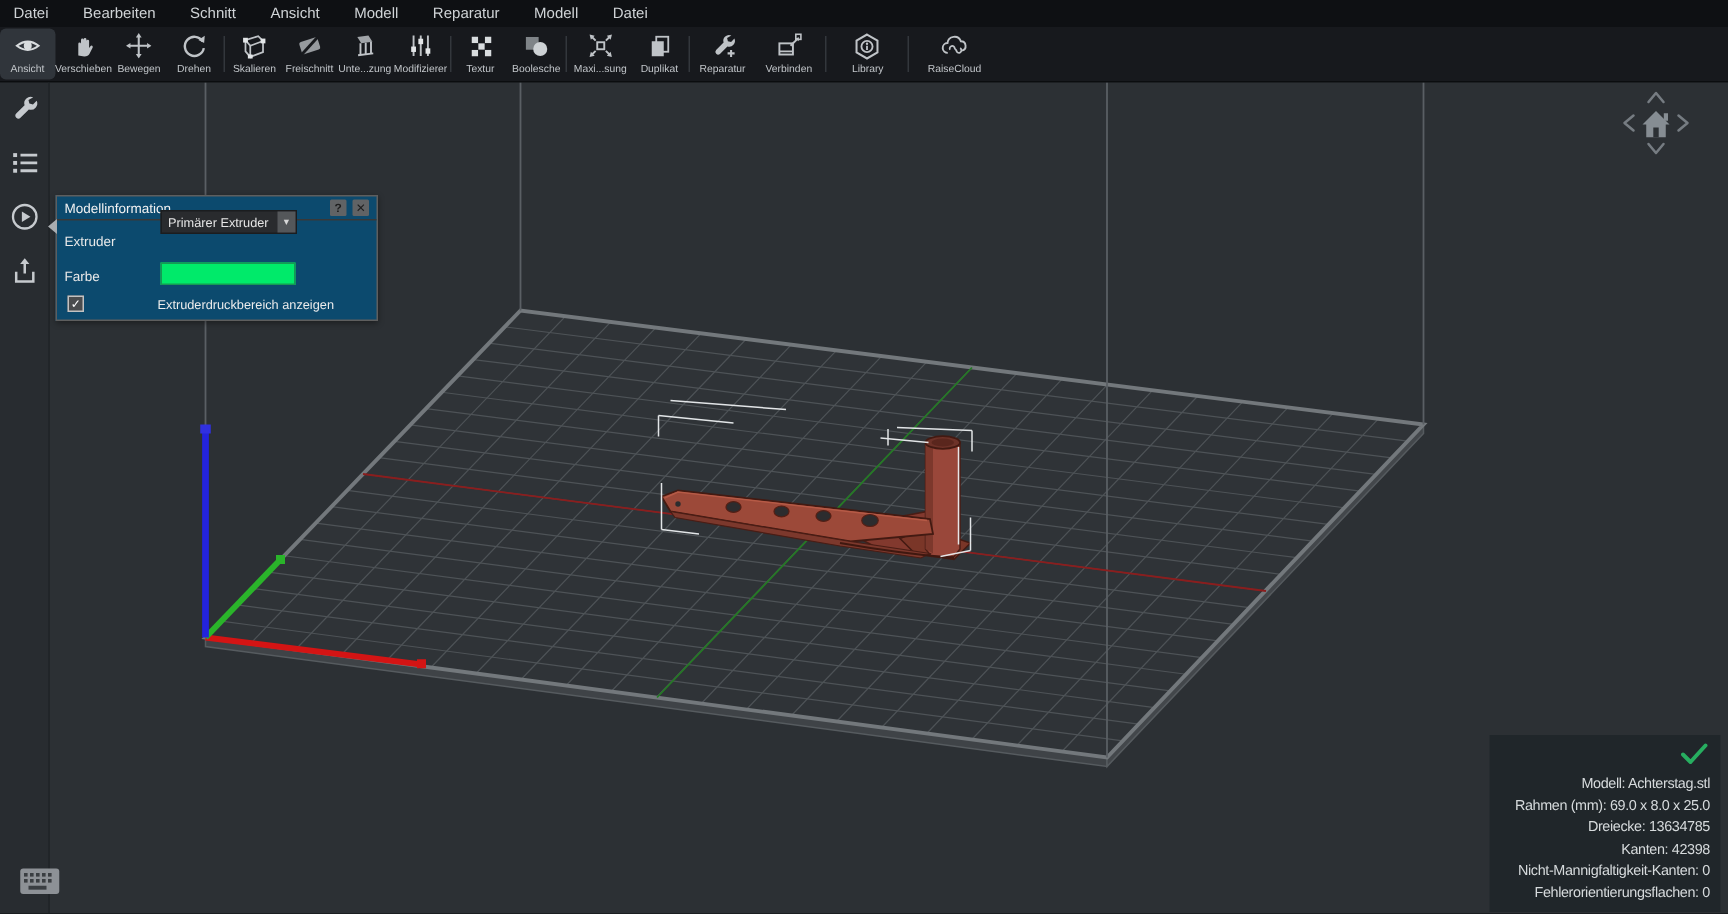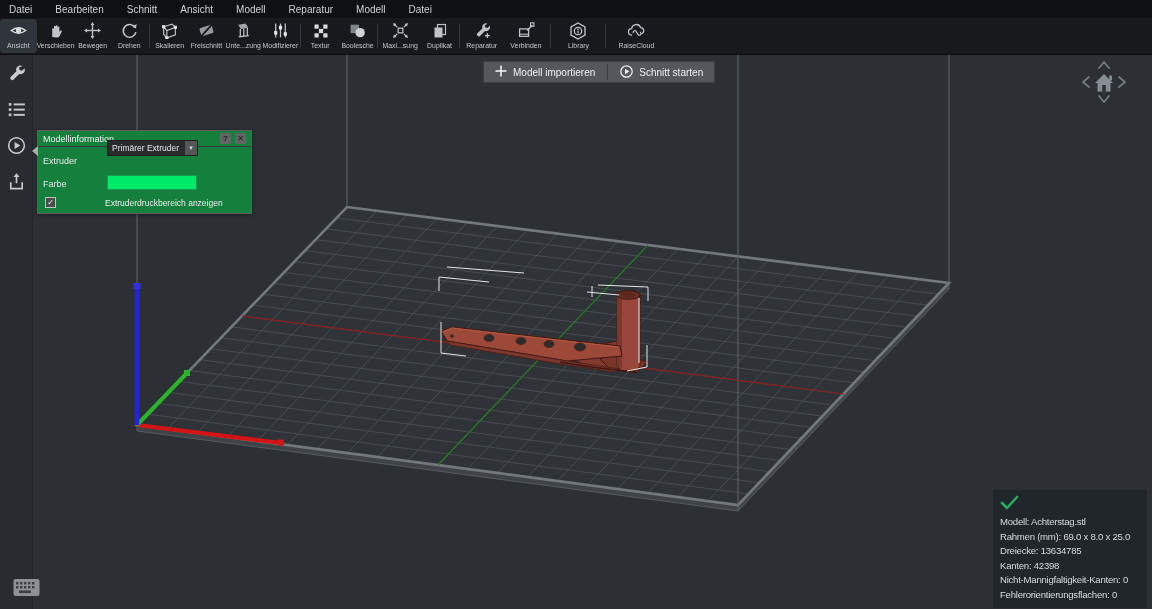--- a/index.html
+++ b/index.html
@@ -29,42 +29,42 @@
   
   .viewport{position:absolute;left:33px;top:55px;width:1119px;height:554px;background:#2c3034;}
   
   .actionbar{position:absolute;left:483px;top:61px;height:22px;background:#54575b;border-radius:3px;
              display:flex;align-items:stretch;box-shadow:0 0 0 1px #3e4144 inset;}
   .actbtn{display:flex;align-items:center;gap:6px;padding:0 12px;font-size:10px;color:#eef0f2;cursor:default;}
   .actsep{width:1px;background:#3c3f42;margin:3px 0;}
   
   .navcluster{position:absolute;left:1076px;top:56px;width:56px;height:52px;}
   
-  .panel{position:absolute;left:37px;top:130px;width:215px;height:84px;background:#15803d;
+  .panel{position:absolute;left:37px;top:130px;width:215px;height:84px;background:#0c4a6e;
          border:1px solid #5e5e5e;box-sizing:border-box;box-shadow:0 1px 4px rgba(0,0,0,.4);}
   .panel .ptr{position:absolute;left:-6px;top:15px;width:0;height:0;
               border-top:5px solid transparent;border-bottom:5px solid transparent;border-right:6px solid #a9adb1;}
   .ptitle{height:15px;display:flex;align-items:center;padding:0 5px;border-bottom:1px solid #383838;}
   .ptitle .txt{flex:1;font-size:9px;color:#f2f2f2;}
   .pbtn{width:11px;height:11px;background:#616365;color:#1d1d1d;font-size:8px;font-weight:bold;
         display:flex;align-items:center;justify-content:center;margin-left:4px;border-radius:1px;cursor:default;}
   .prow{position:absolute;left:5px;font-size:9px;color:#e9e9e9;}
   .dropdown{position:absolute;left:69px;top:9px;width:91px;height:16px;background:#292b2e;
             border:1px solid #1b1d1f;box-sizing:border-box;display:flex;align-items:center;}
   .dropdown .dtxt{flex:1;font-size:8.5px;color:#e6e6e6;padding-left:4px;white-space:nowrap;overflow:hidden;}
   .dropdown .darr{width:12px;height:100%;background:#54575a;color:#d8d8d8;font-size:7px;
                   display:flex;align-items:center;justify-content:center;}
   .swatch{position:absolute;left:69px;top:44px;width:90px;height:15px;border:1px solid #169a53;box-sizing:border-box;}
   .cbrow{position:absolute;left:7px;top:66px;display:flex;align-items:center;gap:5px;}
   .cbox{width:9px;height:9px;background:#4a4c4e;border:1px solid #c2c2c2;color:#fff;font-size:8px;
         line-height:8px;display:flex;align-items:center;justify-content:center;}
   .cblabel{font-size:8.5px;color:#ececec;padding-left:44px;}
   
   .status{position:absolute;left:993px;top:490px;width:154px;height:118px;background:#20262a;
-          box-sizing:border-box;padding:5px 7px;}
+          box-sizing:border-box;padding:5px 7px;text-align:right;}
   .status .line{font-size:9.6px;color:#d6dadc;line-height:14.6px;white-space:nowrap;letter-spacing:-.25px;}
   
   .kbd{position:absolute;left:13px;top:577px;}
 </style>
 </head>
 <body>
 
 <div id="app">
 
   <div class="menubar">
@@ -420,39 +420,20 @@
       <span><svg width="19" height="19" viewBox="0 0 16 16">
             <g stroke="#c6cace" stroke-width="1.4" fill="none">
               <line x1="8" y1="2.8" x2="8" y2="9.5"></line>
               <path d="M3.2 8.6 V14 H12.8 V8.6"></path>
             </g>
             <polygon points="8,1 5.4,4.2 10.6,4.2" fill="#c6cace"></polygon>
           </svg></span>
     </div>
   </div>
 
-  <div class="actionbar">
-    <div class="actbtn">
-      <span><svg width="12" height="12" viewBox="0 0 12 12">
-            <g stroke="#f0f2f4" stroke-width="1.6">
-              <line x1="6" y1="0.5" x2="6" y2="11.5"></line>
-              <line x1="0.5" y1="6" x2="11.5" y2="6"></line>
-            </g>
-          </svg></span>
-      <span>Modell importieren</span>
-    </div>
-    <div class="actsep"></div>
-    <div class="actbtn">
-      <span><svg width="13" height="13" viewBox="0 0 13 13">
-            <circle cx="6.5" cy="6.5" r="5.7" fill="none" stroke="#f0f2f4" stroke-width="1.2"></circle>
-            <polygon points="5,3.8 9.4,6.5 5,9.2" fill="#f0f2f4"></polygon>
-          </svg></span>
-      <span>Schnitt starten</span>
-    </div>
-  </div>
 
   <div class="navcluster">
     <svg width="56" height="52" viewBox="0 0 56 52">
       <g fill="none" stroke="#767c82" stroke-width="1.7" stroke-linecap="round" stroke-linejoin="round">
         <polyline points="23,12 28,6 33,12"></polyline>
         <polyline points="13,21 7,26 13,31"></polyline>
         <polyline points="43,21 49,26 43,31"></polyline>
         <polyline points="23,40 28,46 33,40"></polyline>
       </g>
       <g>

